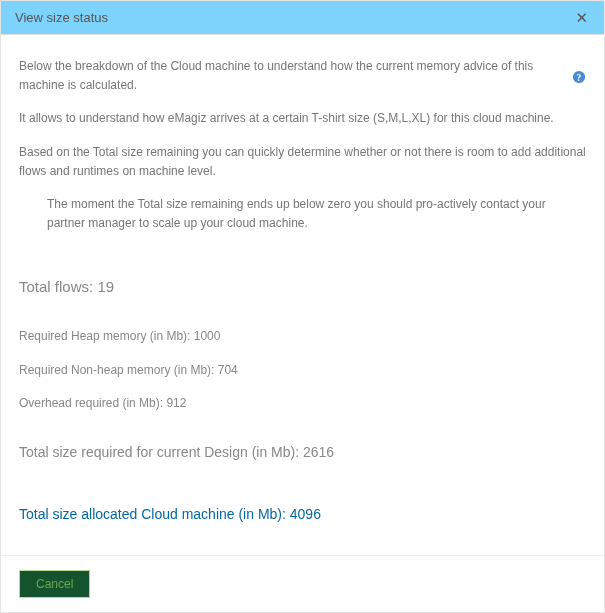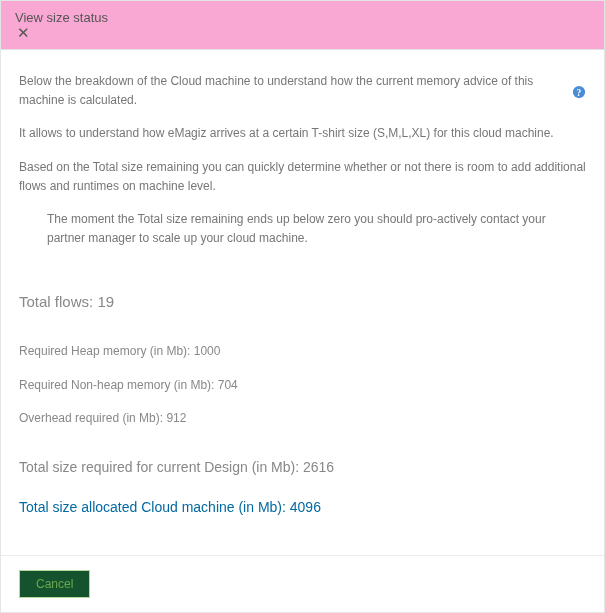--- a/index.html
+++ b/index.html
@@ -15,27 +15,26 @@
       overflow: hidden;
     }
     .dialog {
       width: 100%;
       height: 100%;
       display: flex;
       flex-direction: column;
       border: 1px solid #e5e5e5;
     }
     .header {
-      background: #f9a8d4;
+      background: #7dd3fc;
       padding: 9px 14px;
       display: flex;
-      align-items: flex-start;
+      align-items: flex-end;
       justify-content: space-between;
       border-bottom: 1px solid #e0e0e0;
-      flex-direction: column;
     }
     .header-title {
       font-size: 13px;
       color: #555555;
       font-weight: 500;
     }
     .close-btn {
       font-size: 15px;
       color: #555555;
       cursor: pointer;
@@ -89,21 +88,21 @@
       margin-bottom: 14px;
     }
     .stat-mid {
       font-size: 14px;
       color: #0369a1;
       margin-bottom: 28px;
     }
     .stat-mid-top {
       font-size: 14px;
       color: #888888;
-      margin-bottom: 18px;
+      margin-bottom: 40px;
       margin-top: 28px;
     }
     .footer {
       border-top: 1px solid #ebebeb;
       padding: 14px 18px;
     }
     .cancel-btn {
       display: inline-block;
       border: 1px solid #b7d99c;
       background: #14532d;

